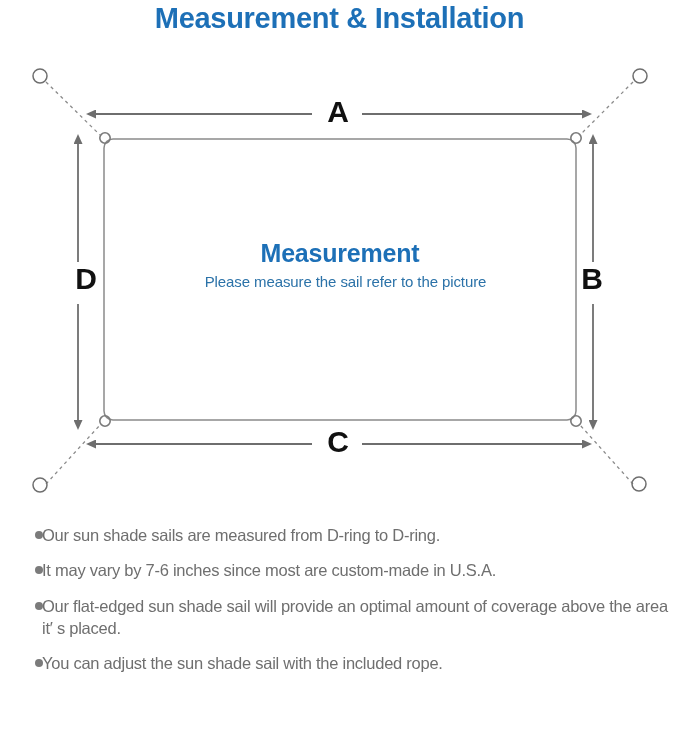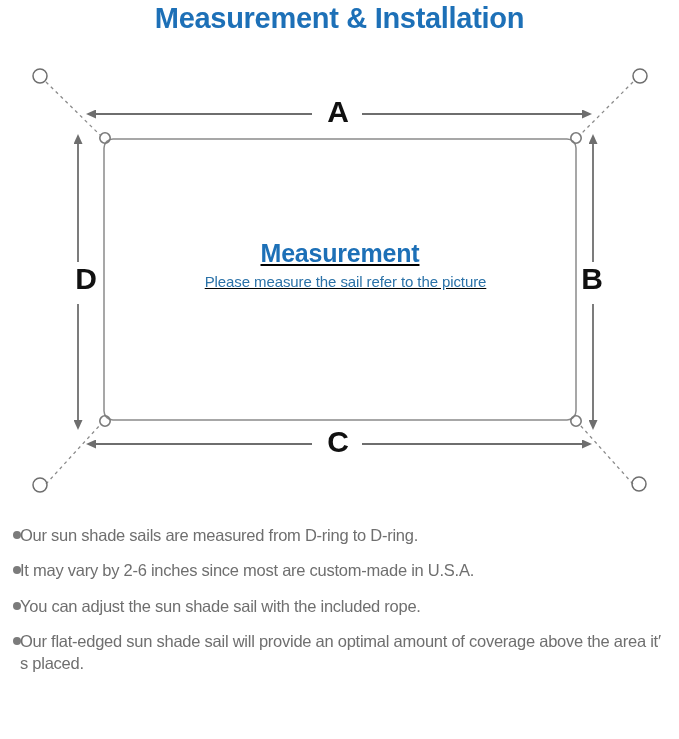--- a/index.html
+++ b/index.html
@@ -58,21 +58,20 @@
   .dim-label.b { left: 570px; top: 216px; width: 44px; }
 
   
   .sail-text {
     position: absolute;
     left: 104px;
     top: 192px;
     width: 472px;
     text-align: center;
     pointer-events: none;
-    text-decoration: underline;
   }
   .sail-title {
     font-family: "Liberation Sans", sans-serif;
     font-size: 25px;
     font-weight: bold;
     color: #1d70b7;
     letter-spacing: -0.2px;
     line-height: 1.1;
   }
   .sail-subtitle {
@@ -96,20 +95,21 @@
   .note-item {
     position: relative;
     padding-left: 20px;
     padding-right: 6px;
     margin-bottom: 13px;
     font-family: "Liberation Sans", sans-serif;
     font-size: 16.5px;
     line-height: 1.35;
     color: #6f6f6f;
     letter-spacing: -0.25px;
+    margin-left: 22px;
   }
   .note-item:last-child { margin-bottom: 0; }
   .note-bullet {
     position: absolute;
     left: 13px;
     top: 7px;
     width: 8px;
     height: 8px;
     border-radius: 50%;
     background: #7b7b7b;
@@ -187,23 +187,23 @@
   </div>
 </div>
 
 <div class="notes">
   <div class="note-item">
     <span class="note-bullet"></span>
     <span>Our sun shade sails are measured from D-ring to D-ring.</span>
   </div>
   <div class="note-item">
     <span class="note-bullet"></span>
-    <span>It may vary by 2-6 inches since most are custom-made in U.S.A.</span>
+    <span>It may vary by 7-6 inches since most are custom-made in U.S.A.</span>
+  </div>
+  <div class="note-item">
+    <span class="note-bullet"></span>
+    <span>Our flat-edged sun shade sail will provide an optimal amount of coverage above the area it′ s placed.</span>
   </div>
   <div class="note-item">
     <span class="note-bullet"></span>
     <span>You can adjust the sun shade sail with the included rope.</span>
   </div>
-  <div class="note-item">
-    <span class="note-bullet"></span>
-    <span>Our flat-edged sun shade sail will provide an optimal amount of coverage above the area it′ s placed.</span>
-  </div>
 </div>
 
 </body></html>

